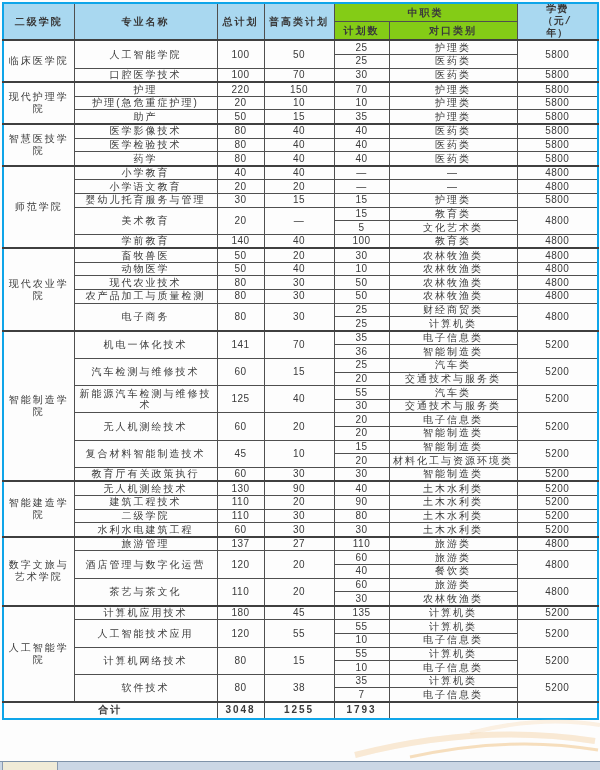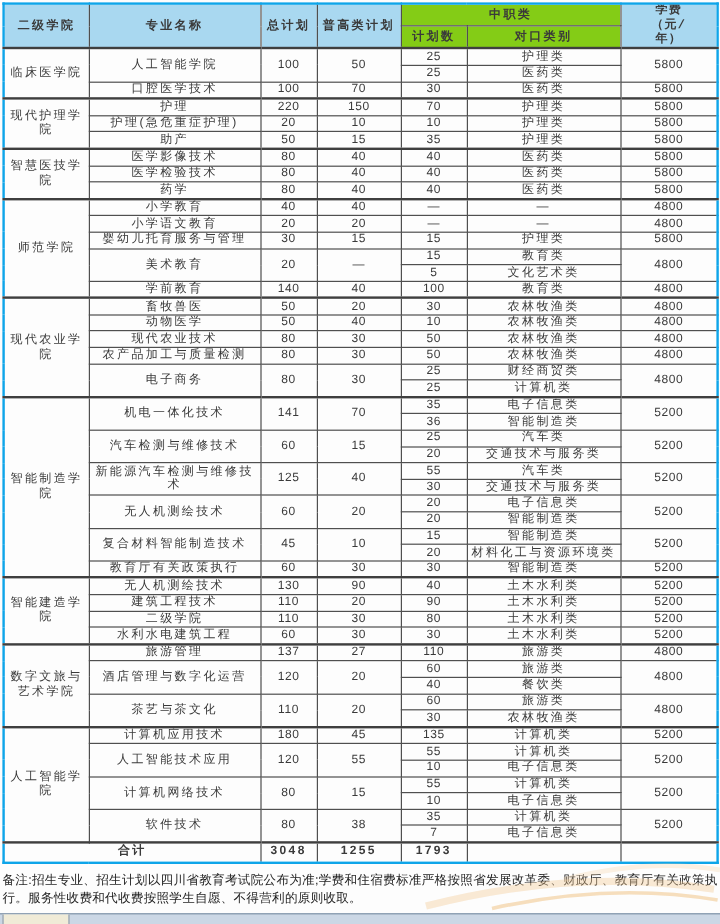--- a/index.html
+++ b/index.html
@@ -421,21 +421,20 @@
           <td colspan="2">合计</td>
           <td>3048</td>
           <td>1255</td>
           <td>1793</td>
           <td></td>
           <td></td>
         </tr>
       </tbody>
   </table>
 
-  <div class="footnote">备注:招生专业、招生计划以四川省教育考试院公布为准;学费和住宿费标准严格按照省发展改革委、财政厅、教育厅有关政策执行。服务性收费和代收费按照学生自愿、不得营利的原则收取。</div>
 
   <svg class="swirl" width="250" height="55" viewBox="0 0 250 55">
     <path d="M5,50 Q130,18 245,36" fill="none" stroke="#f3cb96" stroke-width="6" opacity="0.40"></path>
     <path d="M60,52 Q160,30 248,45" fill="none" stroke="#eeb96f" stroke-width="3" opacity="0.45"></path>
     <path d="M120,28 Q190,10 250,20" fill="none" stroke="#f6d8ae" stroke-width="4" opacity="0.35"></path>
   </svg>
 
   <div class="bottom-bar">
     <div class="bottom-cell"></div>
   </div>

